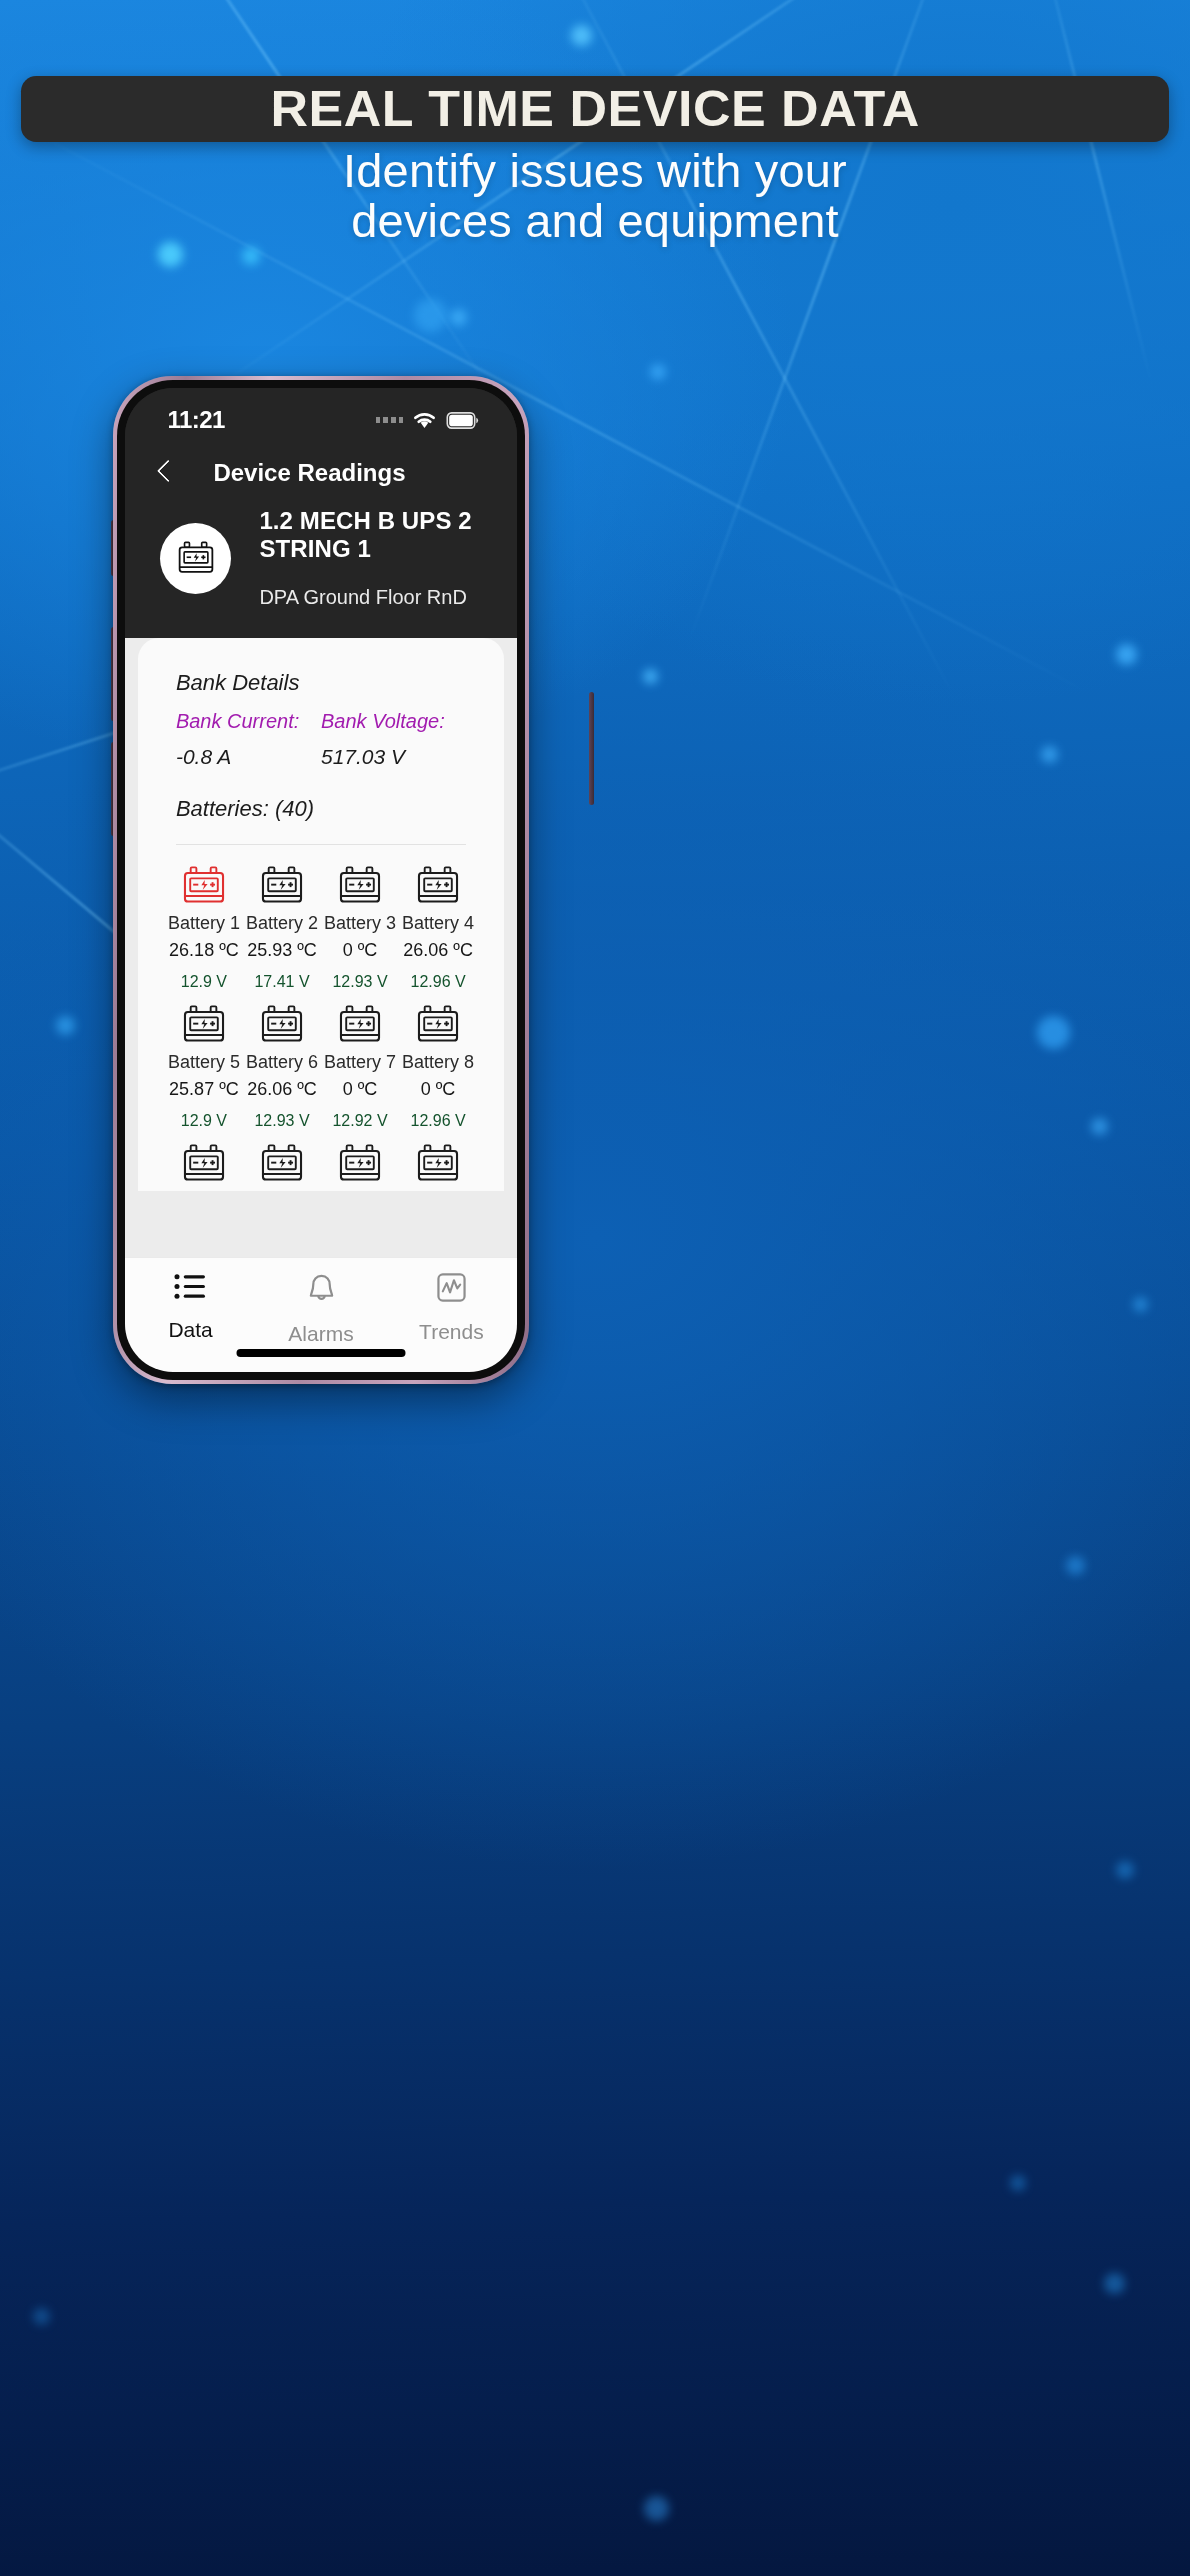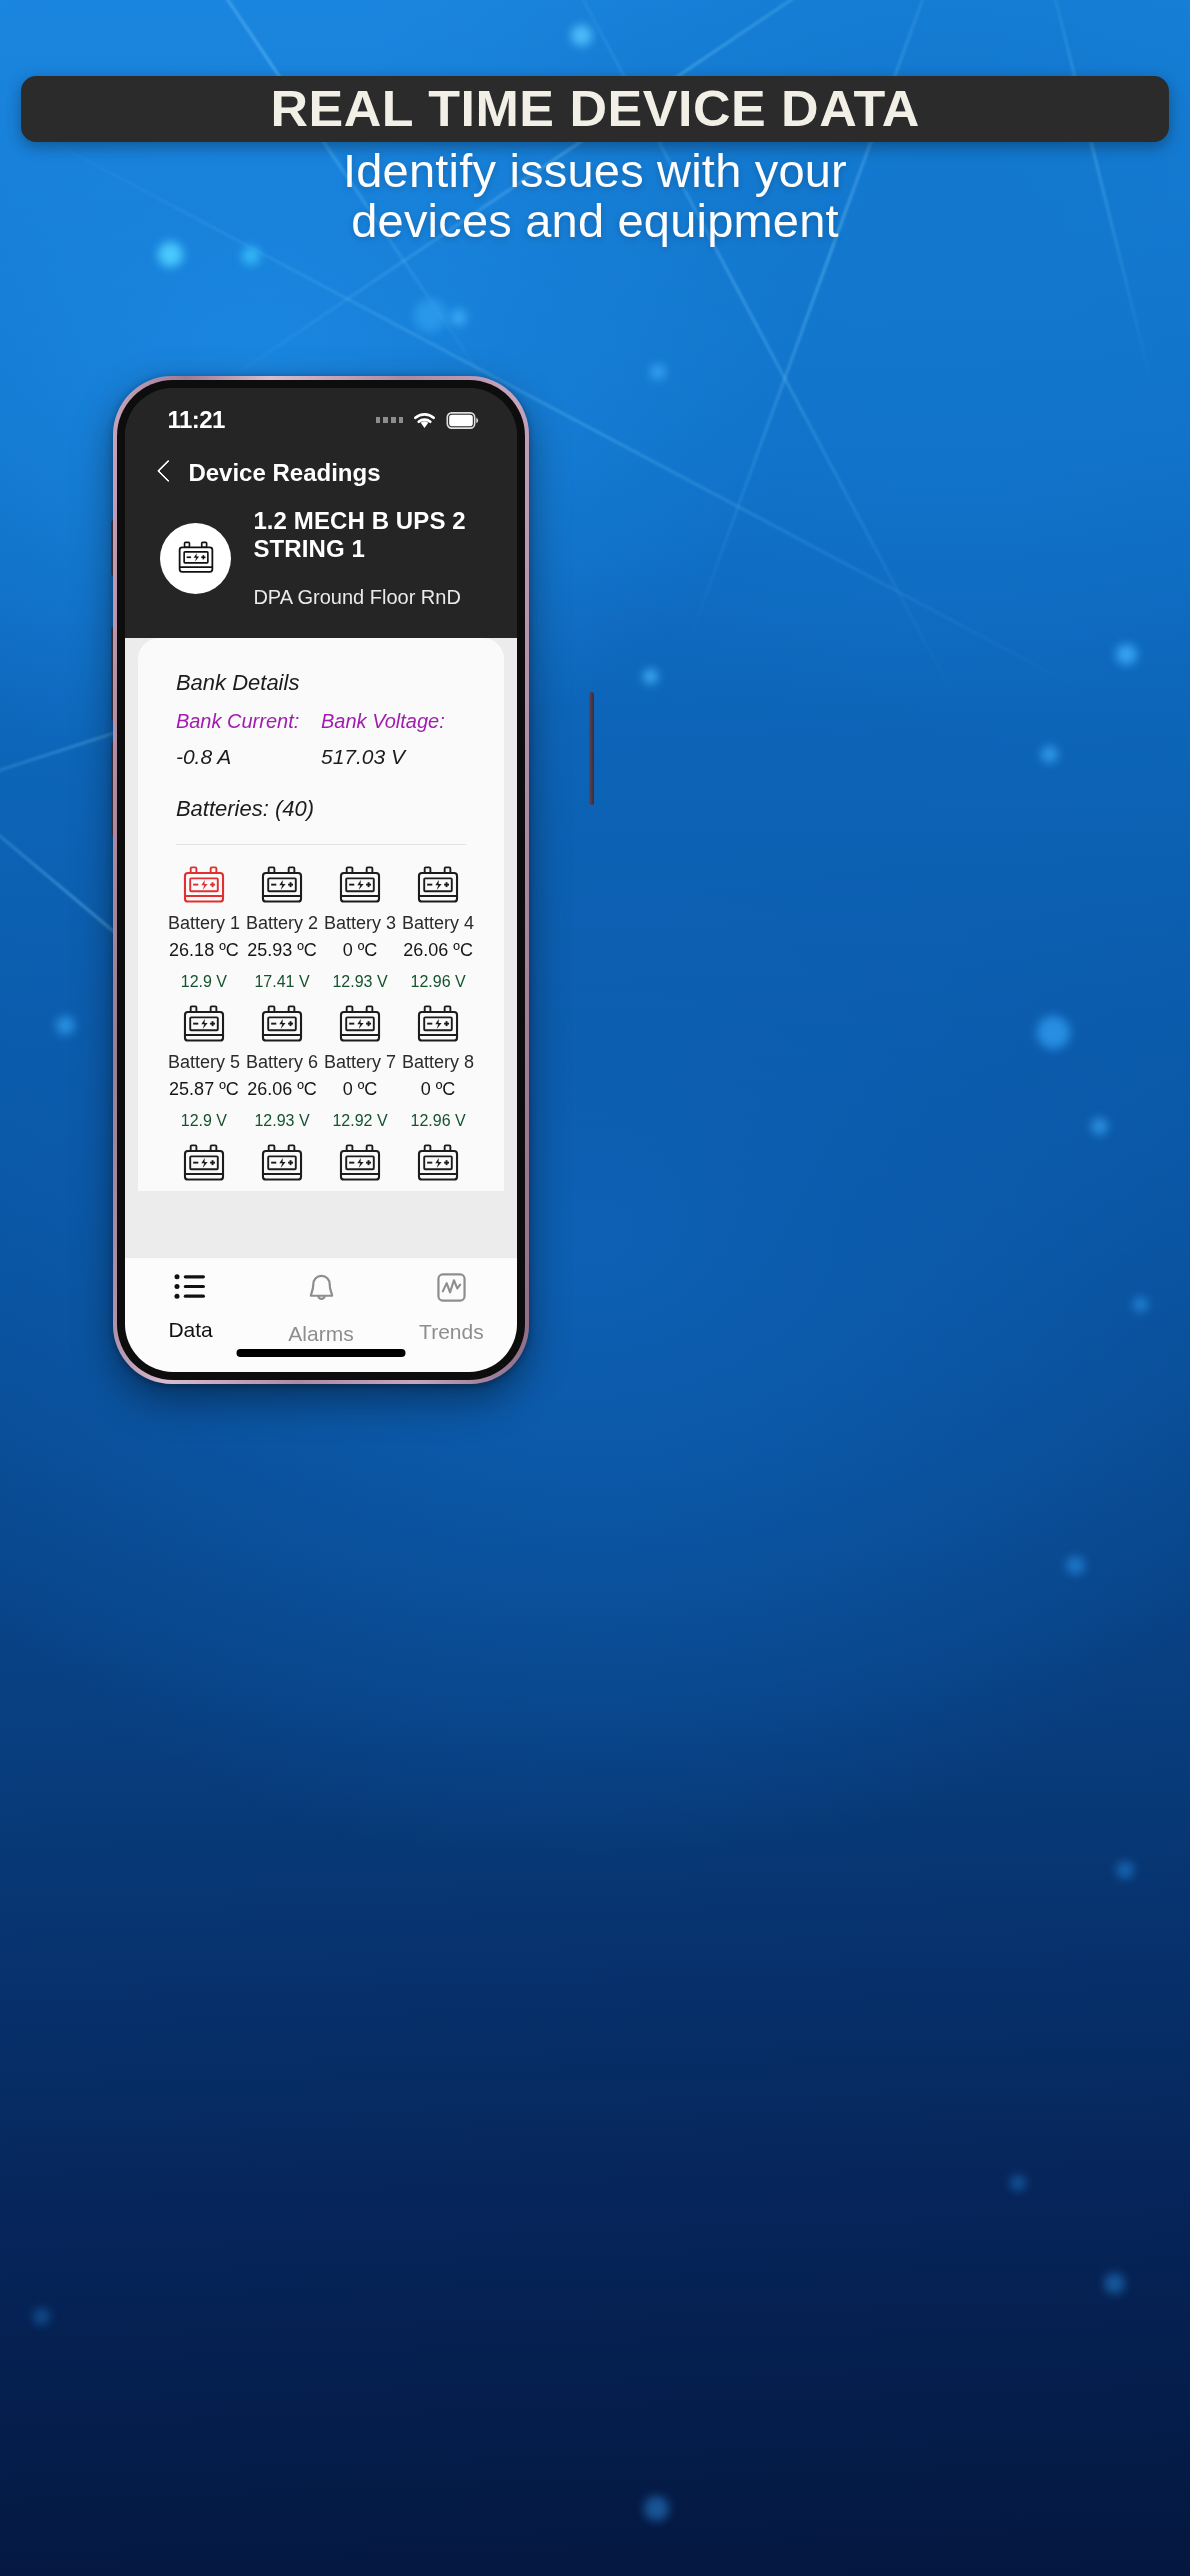--- a/index.html
+++ b/index.html
@@ -58,29 +58,29 @@
   
   #statusbar { height:54px; background:#252525; display:flex; align-items:center;
                justify-content:space-between; padding:9.6px 38px 0 42px; flex:none; }
   #status-time { color:#fff; font-size:24px; font-weight:700; letter-spacing:-0.5px; }
   #status-icons { display:flex; align-items:center; gap:8.6px; }
   #signal-dots { display:flex; gap:2.9px; align-items:flex-end; }
   #signal-dots i { width:4.8px; height:5.8px; background:#8d8d8d; display:block; }
 
   
   #navbar { height:61px; background:#252525; display:flex; align-items:center;
-            padding:0 0 0 27px; gap:11px; flex:none; }
+            padding:0 0 0 27px; gap:36px; flex:none; }
   #back-chevron { width:25px; height:25px; position:relative; }
   #back-chevron::before { content:""; position:absolute; left:7.7px; top:2.9px;
       width:14.4px; height:14.4px; border-left:2.9px solid #fff; border-bottom:2.9px solid #fff;
       transform:rotate(45deg); border-radius:1px; }
   #nav-title { color:#fff; font-size:24px; font-weight:700; }
 
   
-  #device-header { background:#252525; display:flex; align-items:center; gap:22px;
+  #device-header { background:#252525; display:flex; align-items:center; gap:28px;
                    padding:3.8px 27px 29px 35px; flex:none; }
   #device-avatar { width:71px; height:71px; border-radius:50%; background:#fff; flex:none;
                    display:flex; align-items:center; justify-content:center; }
   #device-name { color:#fff; font-size:24px; font-weight:700; letter-spacing:0.1px; }
   #device-sub { color:#eaeaea; font-size:20px; font-weight:400; margin-top:23px; }
 
   
   #content { flex:1; background:#ececec; position:relative; overflow:hidden; }
   #card { position:absolute; left:12.5px; right:12.5px; top:0; bottom:66px;
           background:#fafafa; border-radius:21px 21px 0 0; overflow:hidden; }

